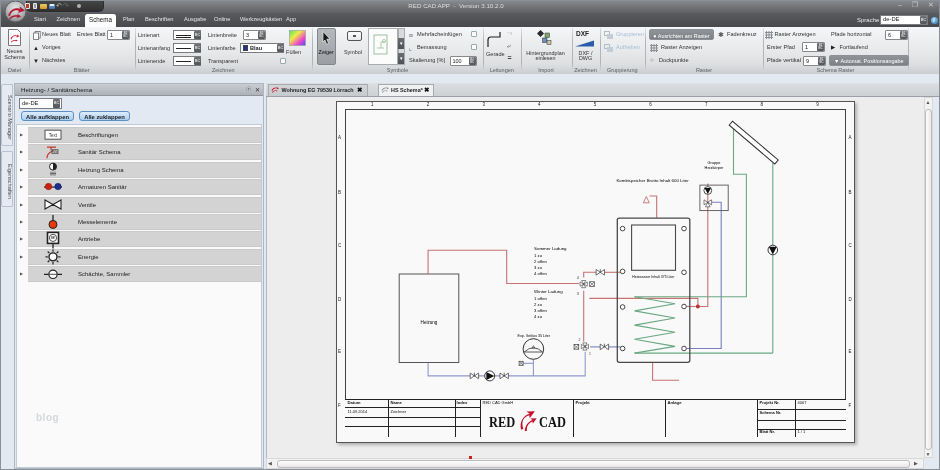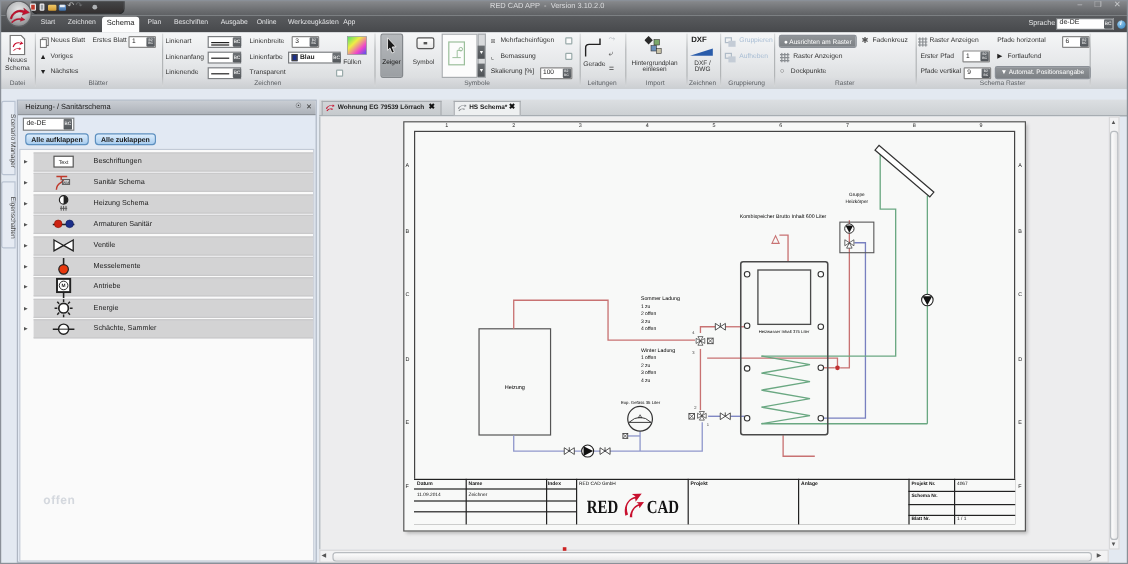--- a/index.html
+++ b/index.html
@@ -289,21 +289,21 @@
     <line x1="25.0" y1="136.1" x2="25.0" y2="138.4" stroke="#222" stroke-width="1.2"></line>
     <line x1="21.3" y1="134.5" x2="19.7" y2="136.2" stroke="#222" stroke-width="1.2"></line>
     <line x1="19.8" y1="130.9" x2="17.5" y2="130.9" stroke="#222" stroke-width="1.2"></line>
     <line x1="21.3" y1="127.2" x2="19.7" y2="125.5" stroke="#222" stroke-width="1.2"></line>
     <line x1="25.0" y1="125.7" x2="25.0" y2="123.4" stroke="#222" stroke-width="1.2"></line>
     <line x1="28.7" y1="127.2" x2="30.3" y2="125.5" stroke="#222" stroke-width="1.2"></line>
     <path d="M16,148.3 h4.5 M29.5,148.3 h4.5" stroke="#222" stroke-width="1.2"></path>
     <circle cx="25" cy="148.3" r="4.2" fill="#fff" stroke="#222" stroke-width="1.2"></circle>
     <path d="M20.8,148.3 h8.4" stroke="#222" stroke-width="0.8"></path>
   </svg>
-<div class="a tx" style="left:36px;top:413px;font-size:10px;color:#d4d8de;font-weight:bold;letter-spacing:0.5px">offen</div>
+<div class="a tx" style="left:36px;top:413px;font-size:10px;color:#d4d8de;font-weight:bold;letter-spacing:0.5px">blog</div>
 <div class="a" style="left:266px;top:83px;width:674px;height:13.5px;background:linear-gradient(#dcdfe2,#ccd0d3);border-bottom:1px solid #9aa0a5"></div>
 <div class="a dtab" style="left:267.5px;top:83.5px;width:100px;background:linear-gradient(#d2d5d8,#c6cacd)"></div>
 <div class="a dtab" style="left:377.5px;top:83.5px;width:56px;background:#eef0f1"></div>
 <div class="a" style="left:271px;top:86px">
     <svg style="display:block" width="8" height="7" viewBox="0 0 16 14">
       <path d="M1,9 C3,4 9,2 13,4 L12.3,1.8 L16,4.8 L11.5,6.4 L12.2,4.9 C8.8,3.4 4.8,5 3,9.5 Z" fill="#c8102e"></path>
       <path d="M2,13 C4,9.5 8,8.5 11,9.3 L10.6,7.9 L13.4,10 L10,11.2 L10.4,10.1 C7.8,9.5 5.2,10.3 3.6,13.4 Z" fill="#c8102e"></path>
     </svg>
   </div>
 <div class="a tx" style="left:281.5px;top:88px;font-size:5.4px;font-weight:bold;color:#222">Wohnung EG 79539 Lörrach</div>

